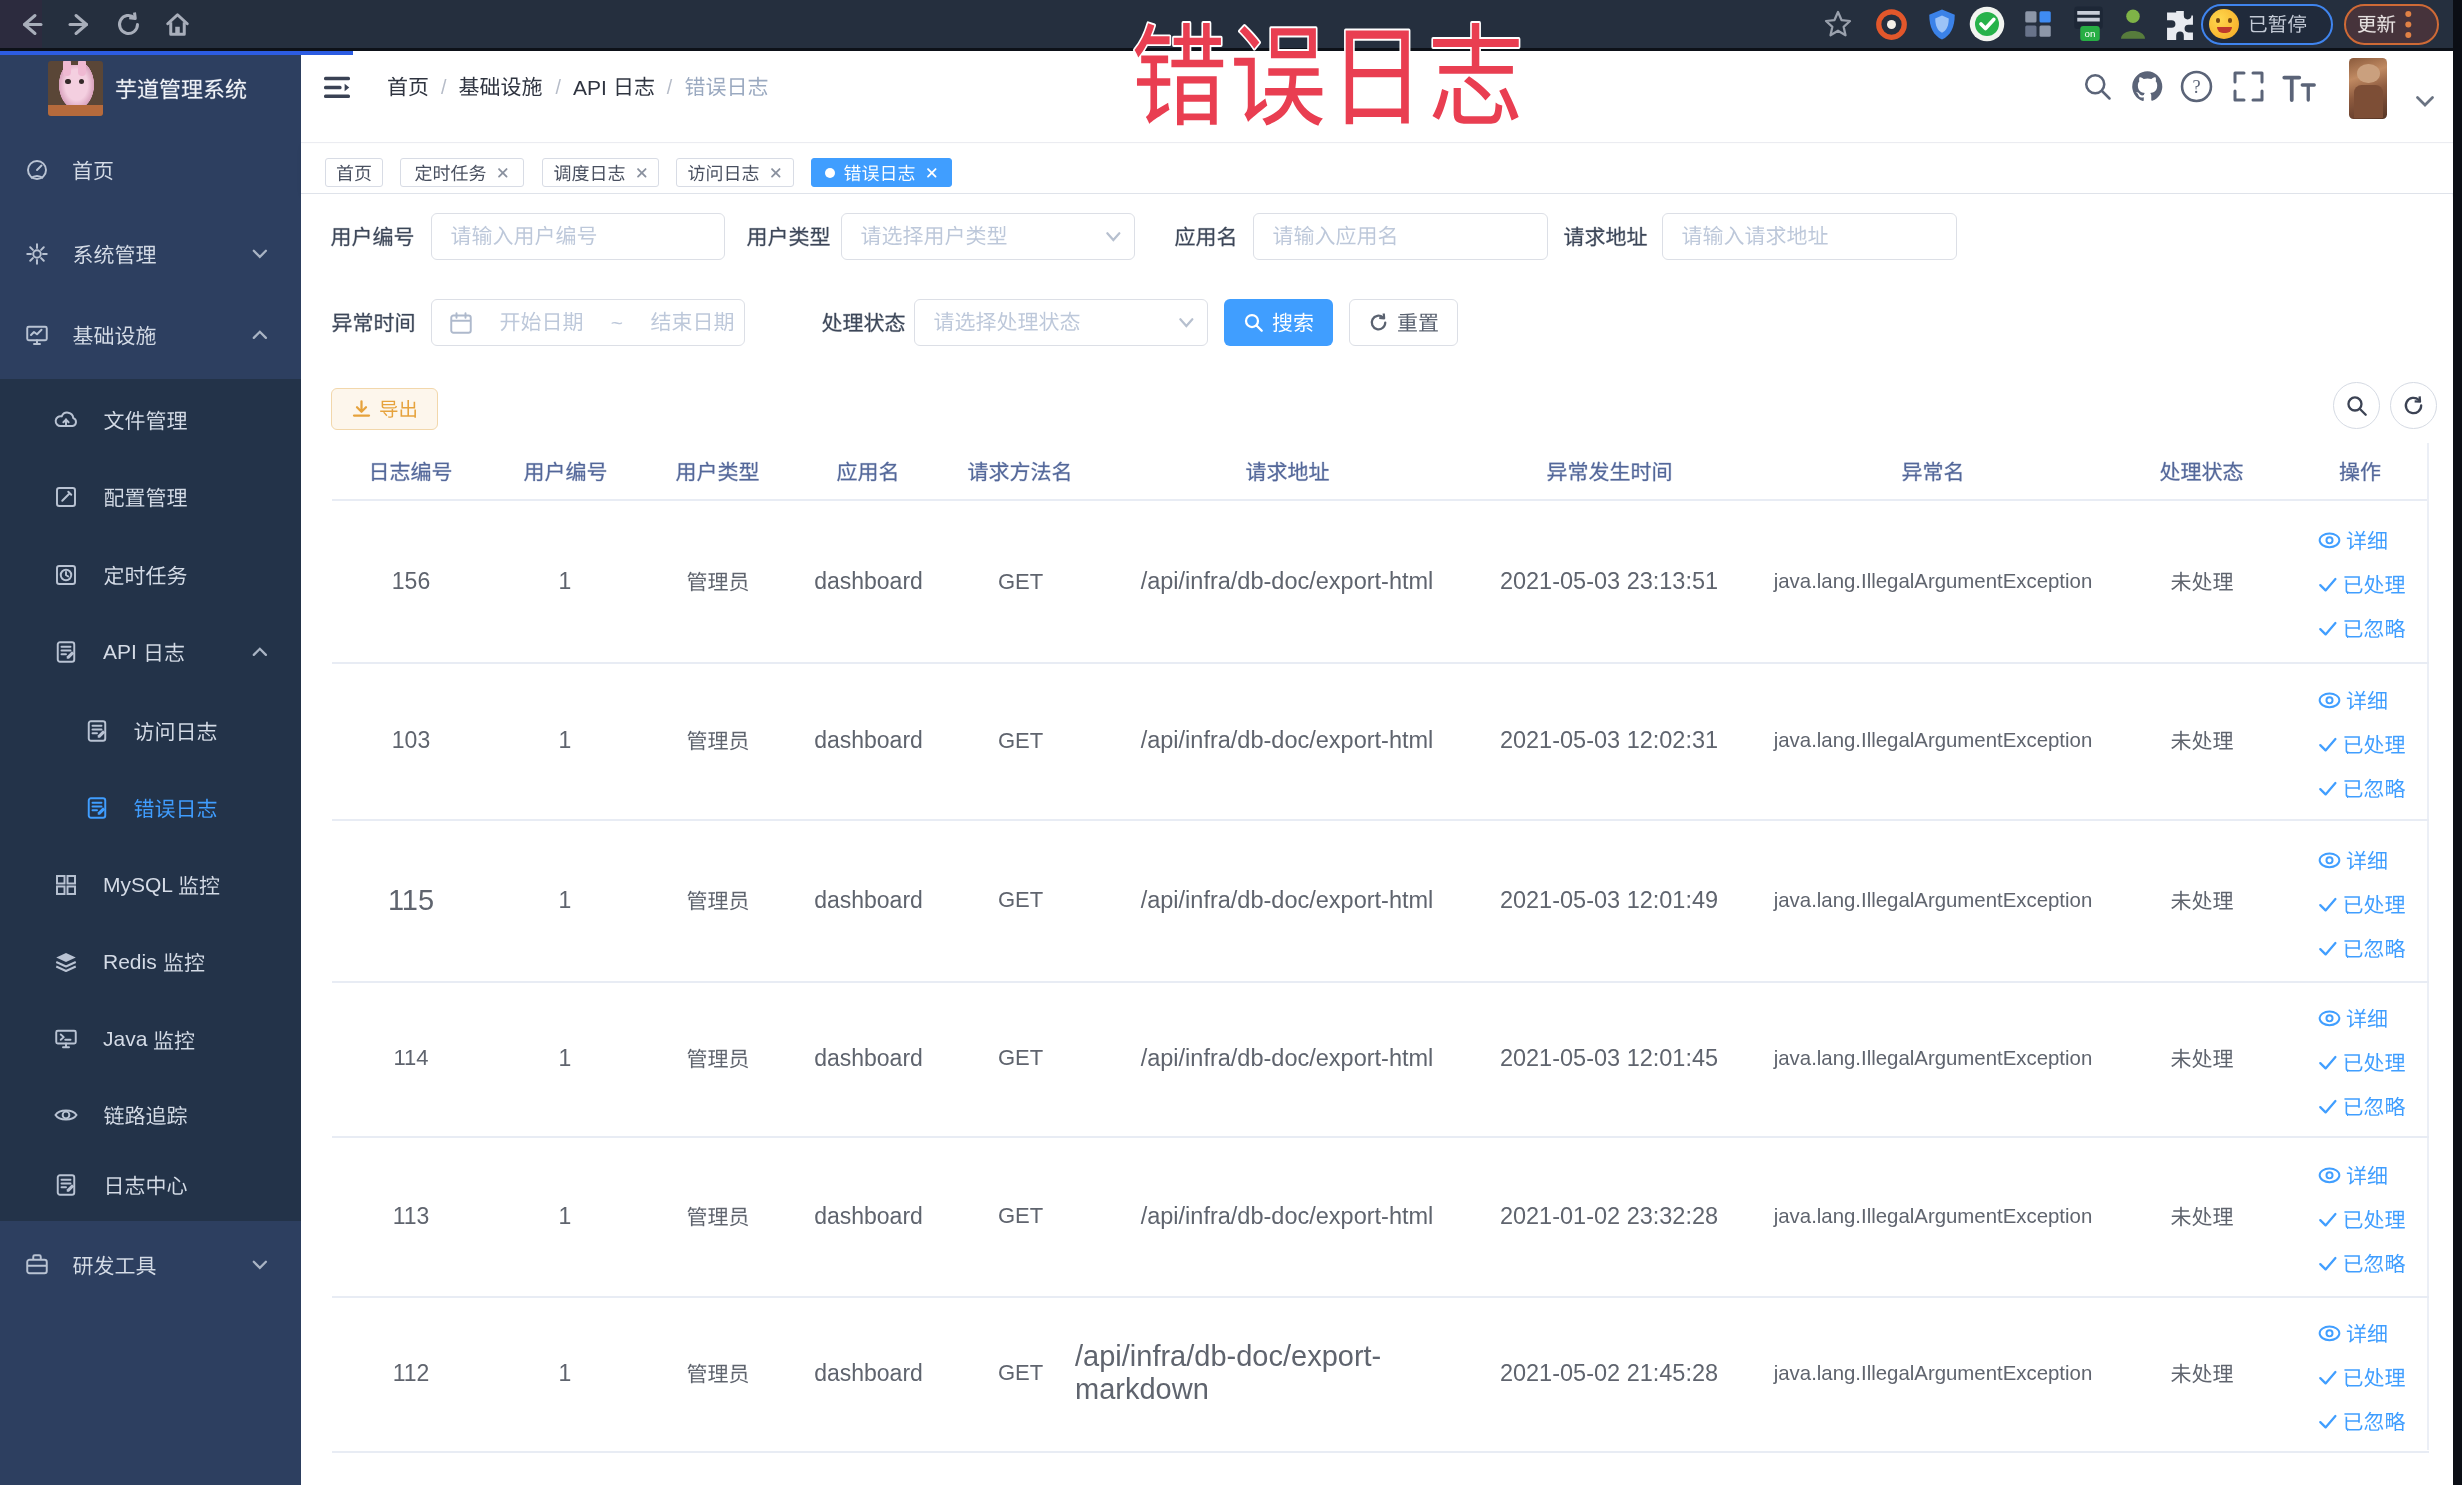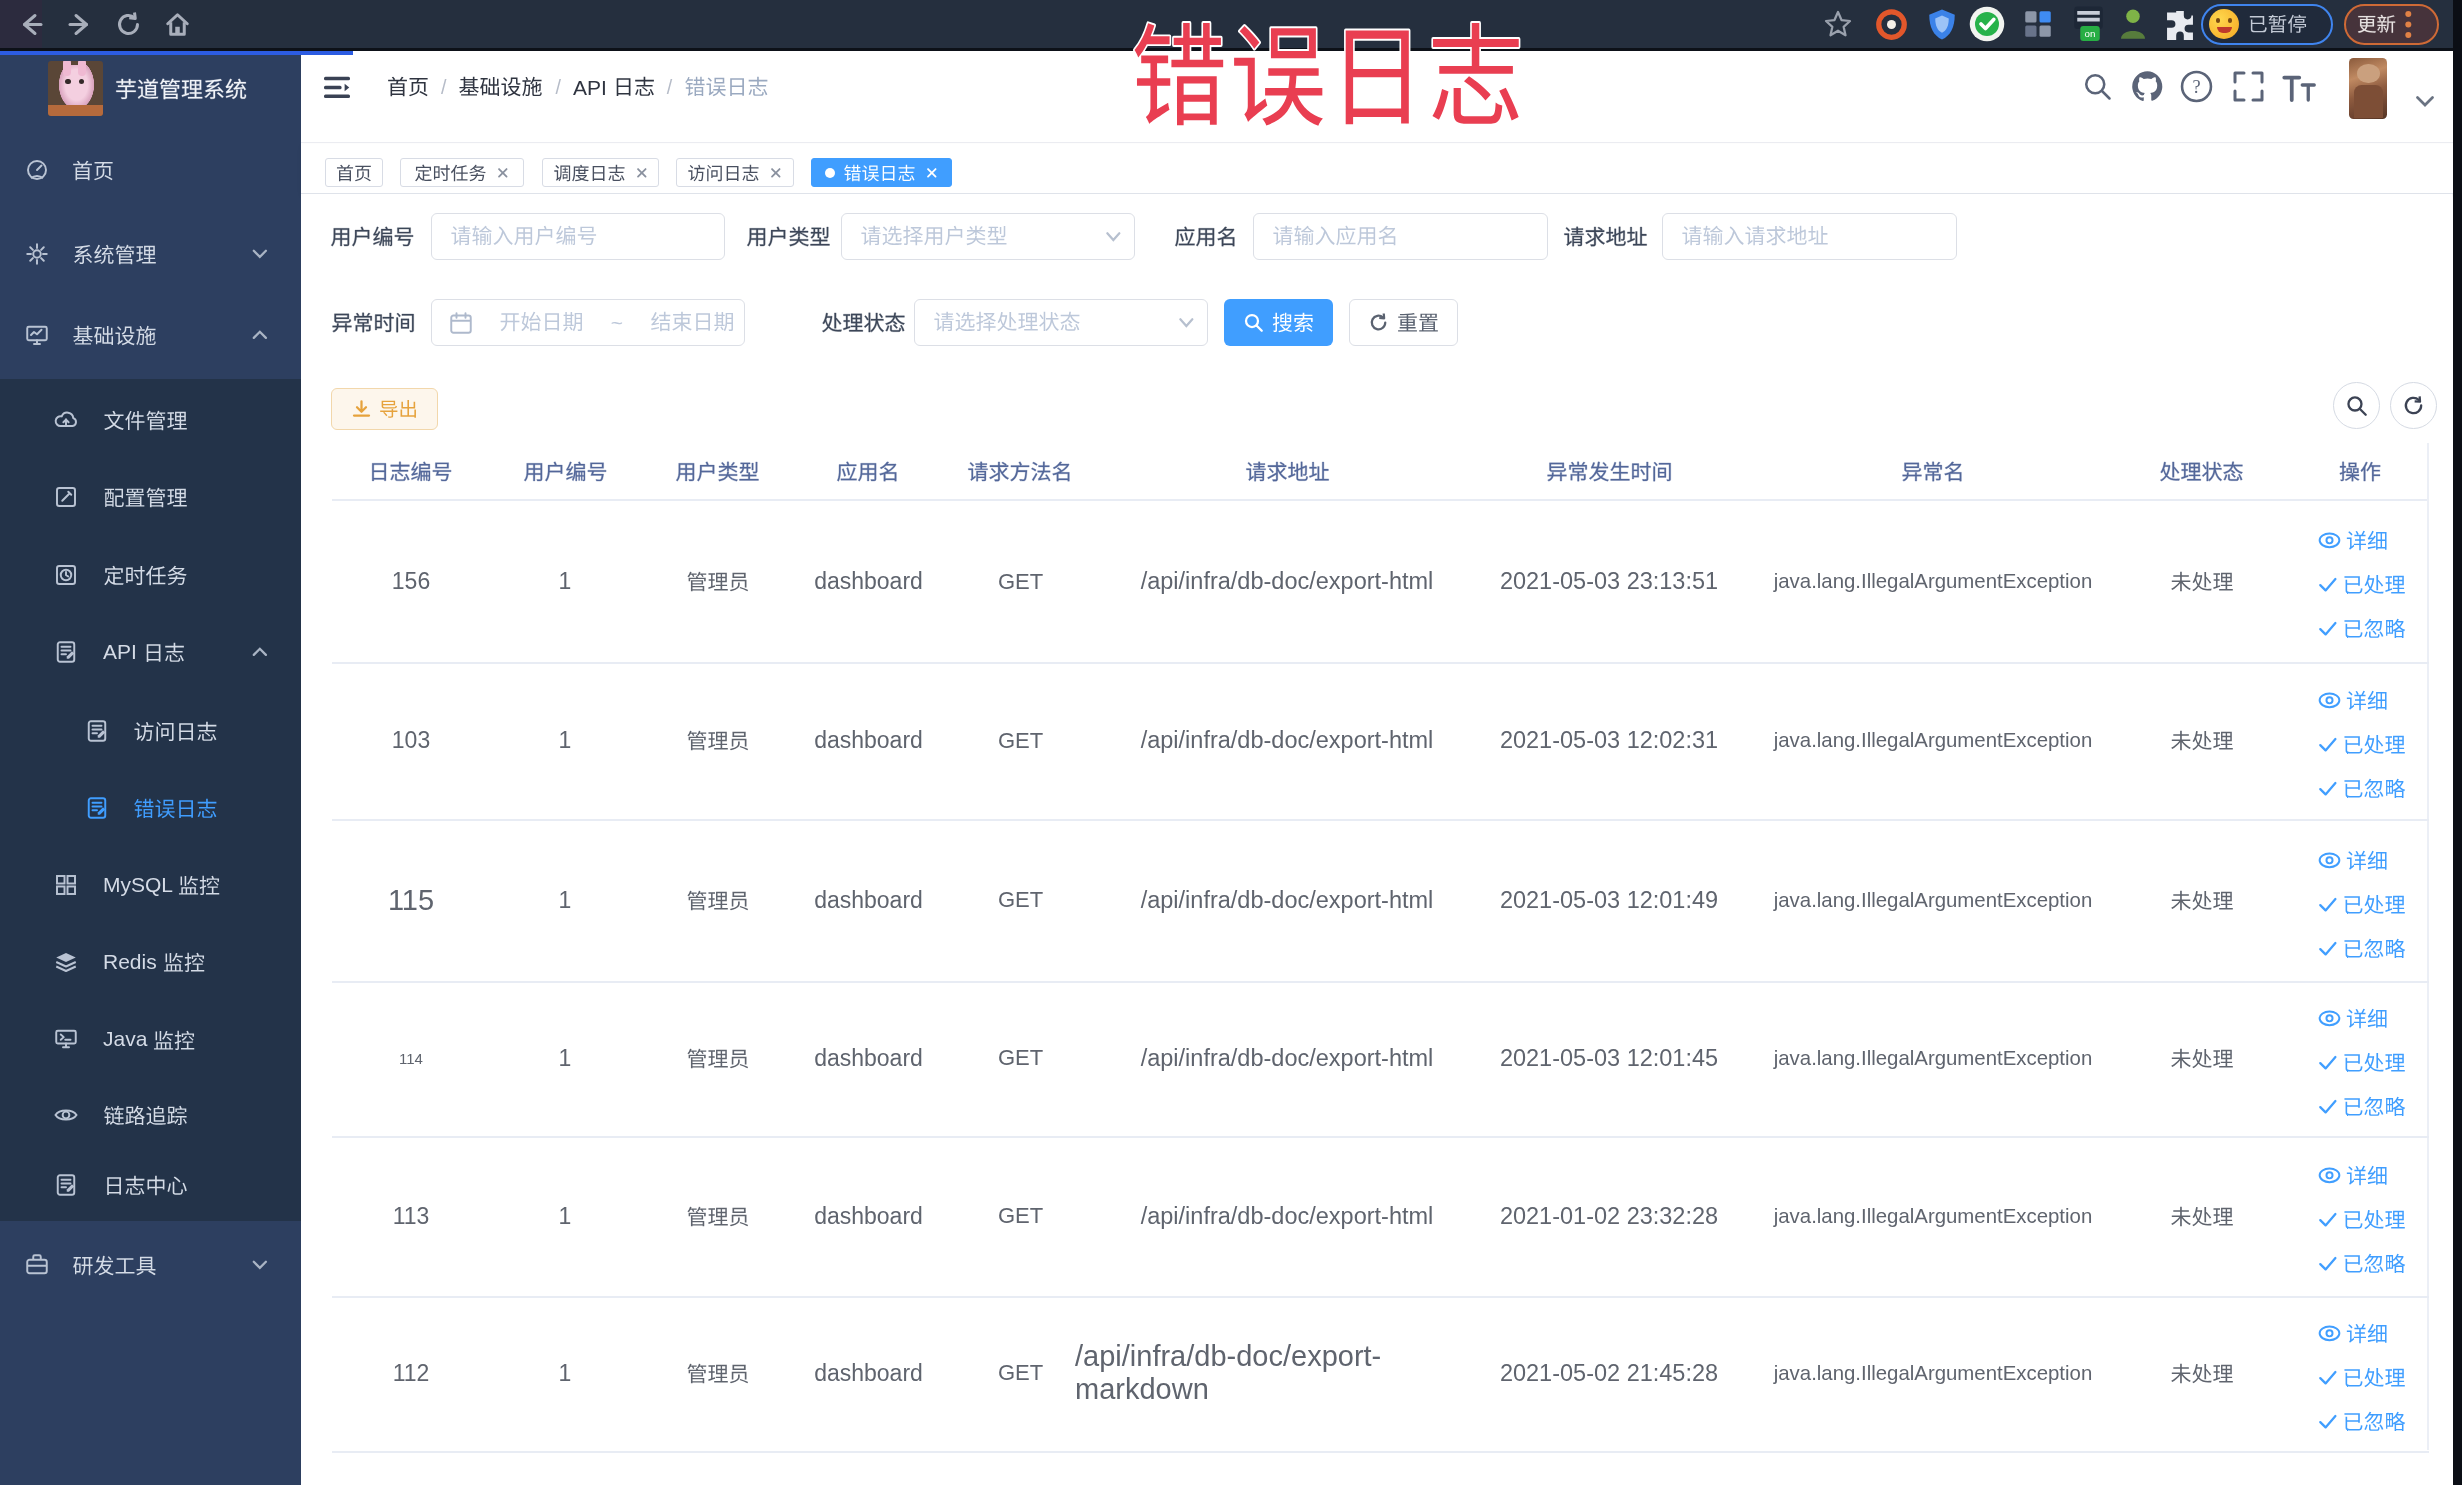--- a/index.html
+++ b/index.html
@@ -1231,21 +1231,21 @@
         <svg class="cj" style="width:64px;height:21px;color:#409eff;" viewBox="0 -880 3000 1000">
           <g fill="currentColor">
             <use href="#g5df2" x="0"></use>
             <use href="#g5ffd" x="1000"></use>
             <use href="#g7565" x="2000"></use>
           </g>
         </svg>
       </span>
     </span>
     <div class="row-line" style="top:538px"></div>
-    <div class="cell" style="left:22px;top:538px;width:114px;height:154px;font-size:15px">114</div>
+    <div class="cell" style="left:22px;top:538px;width:114px;height:154px;font-size:22px">114</div>
     <div class="cell" style="left:195px;top:538px;width:76px;height:154px;font-size:23px">1</div>
     <div class="cell" style="left:325px;top:538px;width:121px;height:154px;font-size:21px">
       <svg class="cj" style="width:64px;height:21px;" viewBox="0 -880 3000 1000">
         <g fill="currentColor">
           <use href="#g7ba1" x="0"></use>
           <use href="#g7406" x="1000"></use>
           <use href="#g5458" x="2000"></use>
         </g>
       </svg>
     </div>

